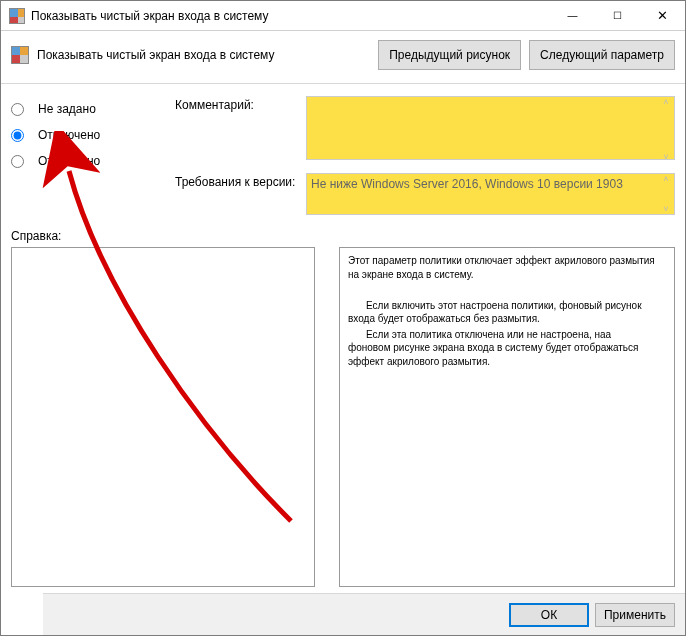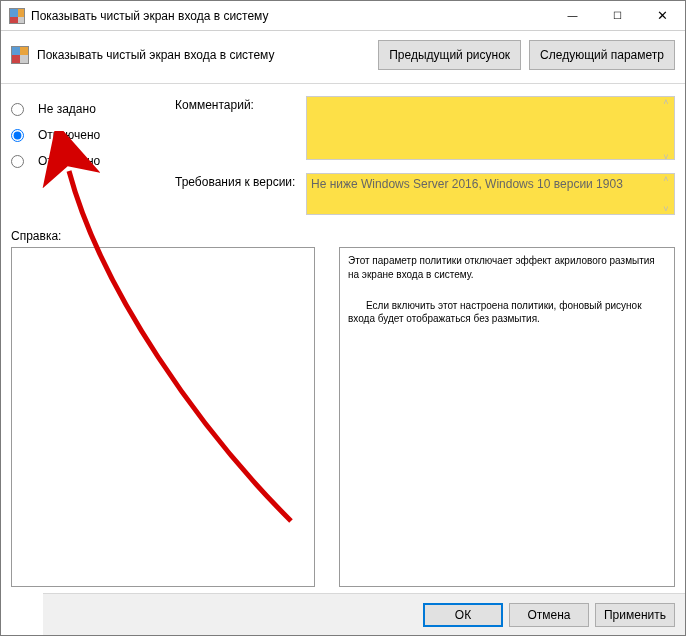--- a/index.html
+++ b/index.html
@@ -249,28 +249,28 @@
       <span>Справка:</span>
     </div>
 
     <div class="panes">
       <div class="pane params"></div>
       <div class="pane help">
         <div class="txt">
           <p>Этот параметр политики отключает эффект акрилового размытия на экране входа в систему.</p>
           <p>&nbsp;</p>
           <p class="indent">Если включить этот настроена политики, фоновый рисунок входа будет отображаться без размытия.</p>
+          <p class="indent">Если эта политика отключена или не настроена, наа фоновом рисунке экрана входа в систему будет отображаться эффект акрилового размытия.</p>
         </div>
       </div>
     </div>
   </div>
 
   <div class="footer">
     <button class="btn primary">ОК</button>
-    <button class="btn">Отмена</button>
     <button class="btn">Применить</button>
   </div>
 
   <svg class="arrow-overlay" viewBox="0 0 300 420">
     <defs>
       <marker id="ah" markerWidth="12" markerHeight="12" refX="2" refY="6" orient="auto">
         <path d="M0,0 L12,6 L0,12 L3,6 Z" fill="#d40000"></path>
       </marker>
     </defs>
     <path d="M 250,390 C 160,300 60,160 28,40" stroke="#d40000" stroke-width="5" fill="none" marker-end="url(#ah)"></path>

